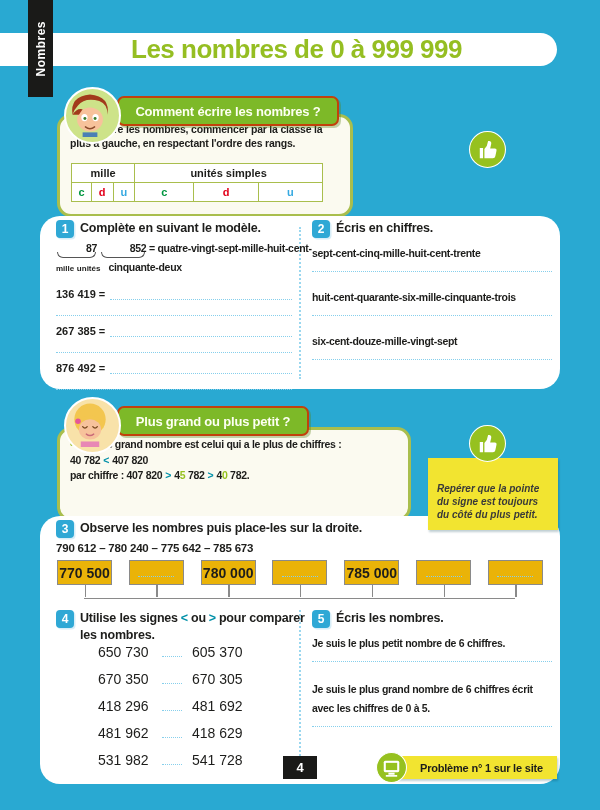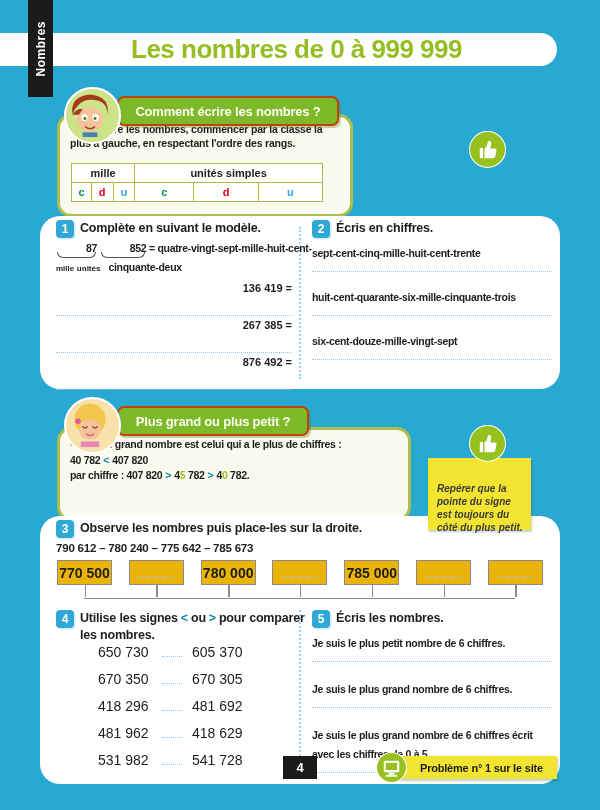--- a/index.html
+++ b/index.html
@@ -32,21 +32,21 @@
   .sign{color:#0090A8;margin:0 3px;font-weight:bold;}
   .hl{color:#96C11F;}
   
   .place-table{position:absolute;left:71px;top:163px;width:252px;border-collapse:collapse;z-index:2;background:#fff;}
   .place-table td{border:1.4px solid #A9BE4D;text-align:center;font-weight:bold;font-size:11px;height:18px;padding:0;}
   .col-c{color:#009640;}.col-d{color:#E2001A;}.col-u{color:#36A9E1;}
   
   .note{position:absolute;background:#F2E430;z-index:2;font-style:italic;font-weight:bold;color:#3A3A39;
         font-size:10px;line-height:13px;box-shadow:1px 2px 2px rgba(0,60,80,.25);}
   .note1{left:428px;top:152px;width:121px;height:84px;padding:27px 8px 0 9px;box-sizing:border-box;}
-  .note2{left:428px;top:458px;width:103px;height:72px;padding:24px 8px 0 9px;box-sizing:border-box;}
+  .note2{left:428px;top:458px;width:130px;height:72px;padding:24px 8px 0 9px;box-sizing:border-box;}
   .thumb{position:absolute;width:37px;height:37px;z-index:3;}
   .thumb1{left:469px;top:131px;}
   .thumb2{left:469px;top:425px;}
   
   .ex-panel{position:absolute;background:#fff;border-radius:20px;z-index:1;}
   .panel1{left:40px;top:216px;width:520px;height:173px;}
   .panel2{left:40px;top:516px;width:520px;height:268px;}
   .v-sep{position:absolute;border-left:2.5px dotted #9AD7EF;z-index:2;}
   .sep1{left:299px;top:227px;height:152px;}
   .sep2{left:299px;top:610px;height:166px;}
@@ -59,21 +59,21 @@
   .ex1{left:56px;top:220px;width:236px;}
   .model{margin-top:4px;font-weight:bold;font-size:10.5px;letter-spacing:-0.3px;white-space:nowrap;}
   .brace{position:relative;display:inline-block;padding-left:30px;}
   .brace::after{content:"";position:absolute;left:1px;right:1px;bottom:-4px;height:5px;
                 border:1.2px solid #555;border-top:none;border-radius:0 0 7px 7px;}
   .model-l2{margin-top:7px;}
   .small-lab{font-size:8px;letter-spacing:0;}
   .model-cont{margin-left:8px;}
   .fill-wrap{margin-top:9px;}
   .fill-group{margin-bottom:3px;}
-  .fill-row{display:flex;align-items:flex-end;height:18px;flex-direction:column;}
+  .fill-row{display:flex;align-items:flex-end;height:18px;}
   .fill-label{font-weight:bold;font-size:11px;white-space:nowrap;}
   .dots-in{flex:1;margin-left:5px;border-bottom:1.8px dotted #86CFEC;height:13px;}
   .dots-full{border-bottom:1.8px dotted #86CFEC;height:15px;}
   
   .ex2{left:312px;top:220px;width:240px;}
   .q-items{margin-top:6px;}
   .q-item{margin-bottom:16px;}
   .q-text{font-weight:bold;font-size:10.5px;letter-spacing:-0.3px;line-height:19px;}
   .q-item .dots-full{height:8px;}
   
@@ -320,24 +320,20 @@
     <div class="ex-head">
       <span class="badge">5</span>
       <span class="ex-title">Écris les nombres.</span>
     </div>
     <div class="q-items">
       <div class="q-item">
         <div class="q-text">Je suis le plus petit nombre de 6 chiffres.</div>
         <div class="dots-full"></div>
       </div>
       <div class="q-item">
-        <div class="q-text">Je suis le plus grand nombre de 6 chiffres.</div>
-        <div class="dots-full"></div>
-      </div>
-      <div class="q-item">
         <div class="q-text">Je suis le plus grand nombre de 6 chiffres écrit avec les chiffres de 0 à 5.</div>
         <div class="dots-full"></div>
       </div>
     </div>
   </div>
 
   <div class="page-num">4</div>
   <div class="site-badge">
     <span>Problème n° 1 sur le site</span>
   </div>

